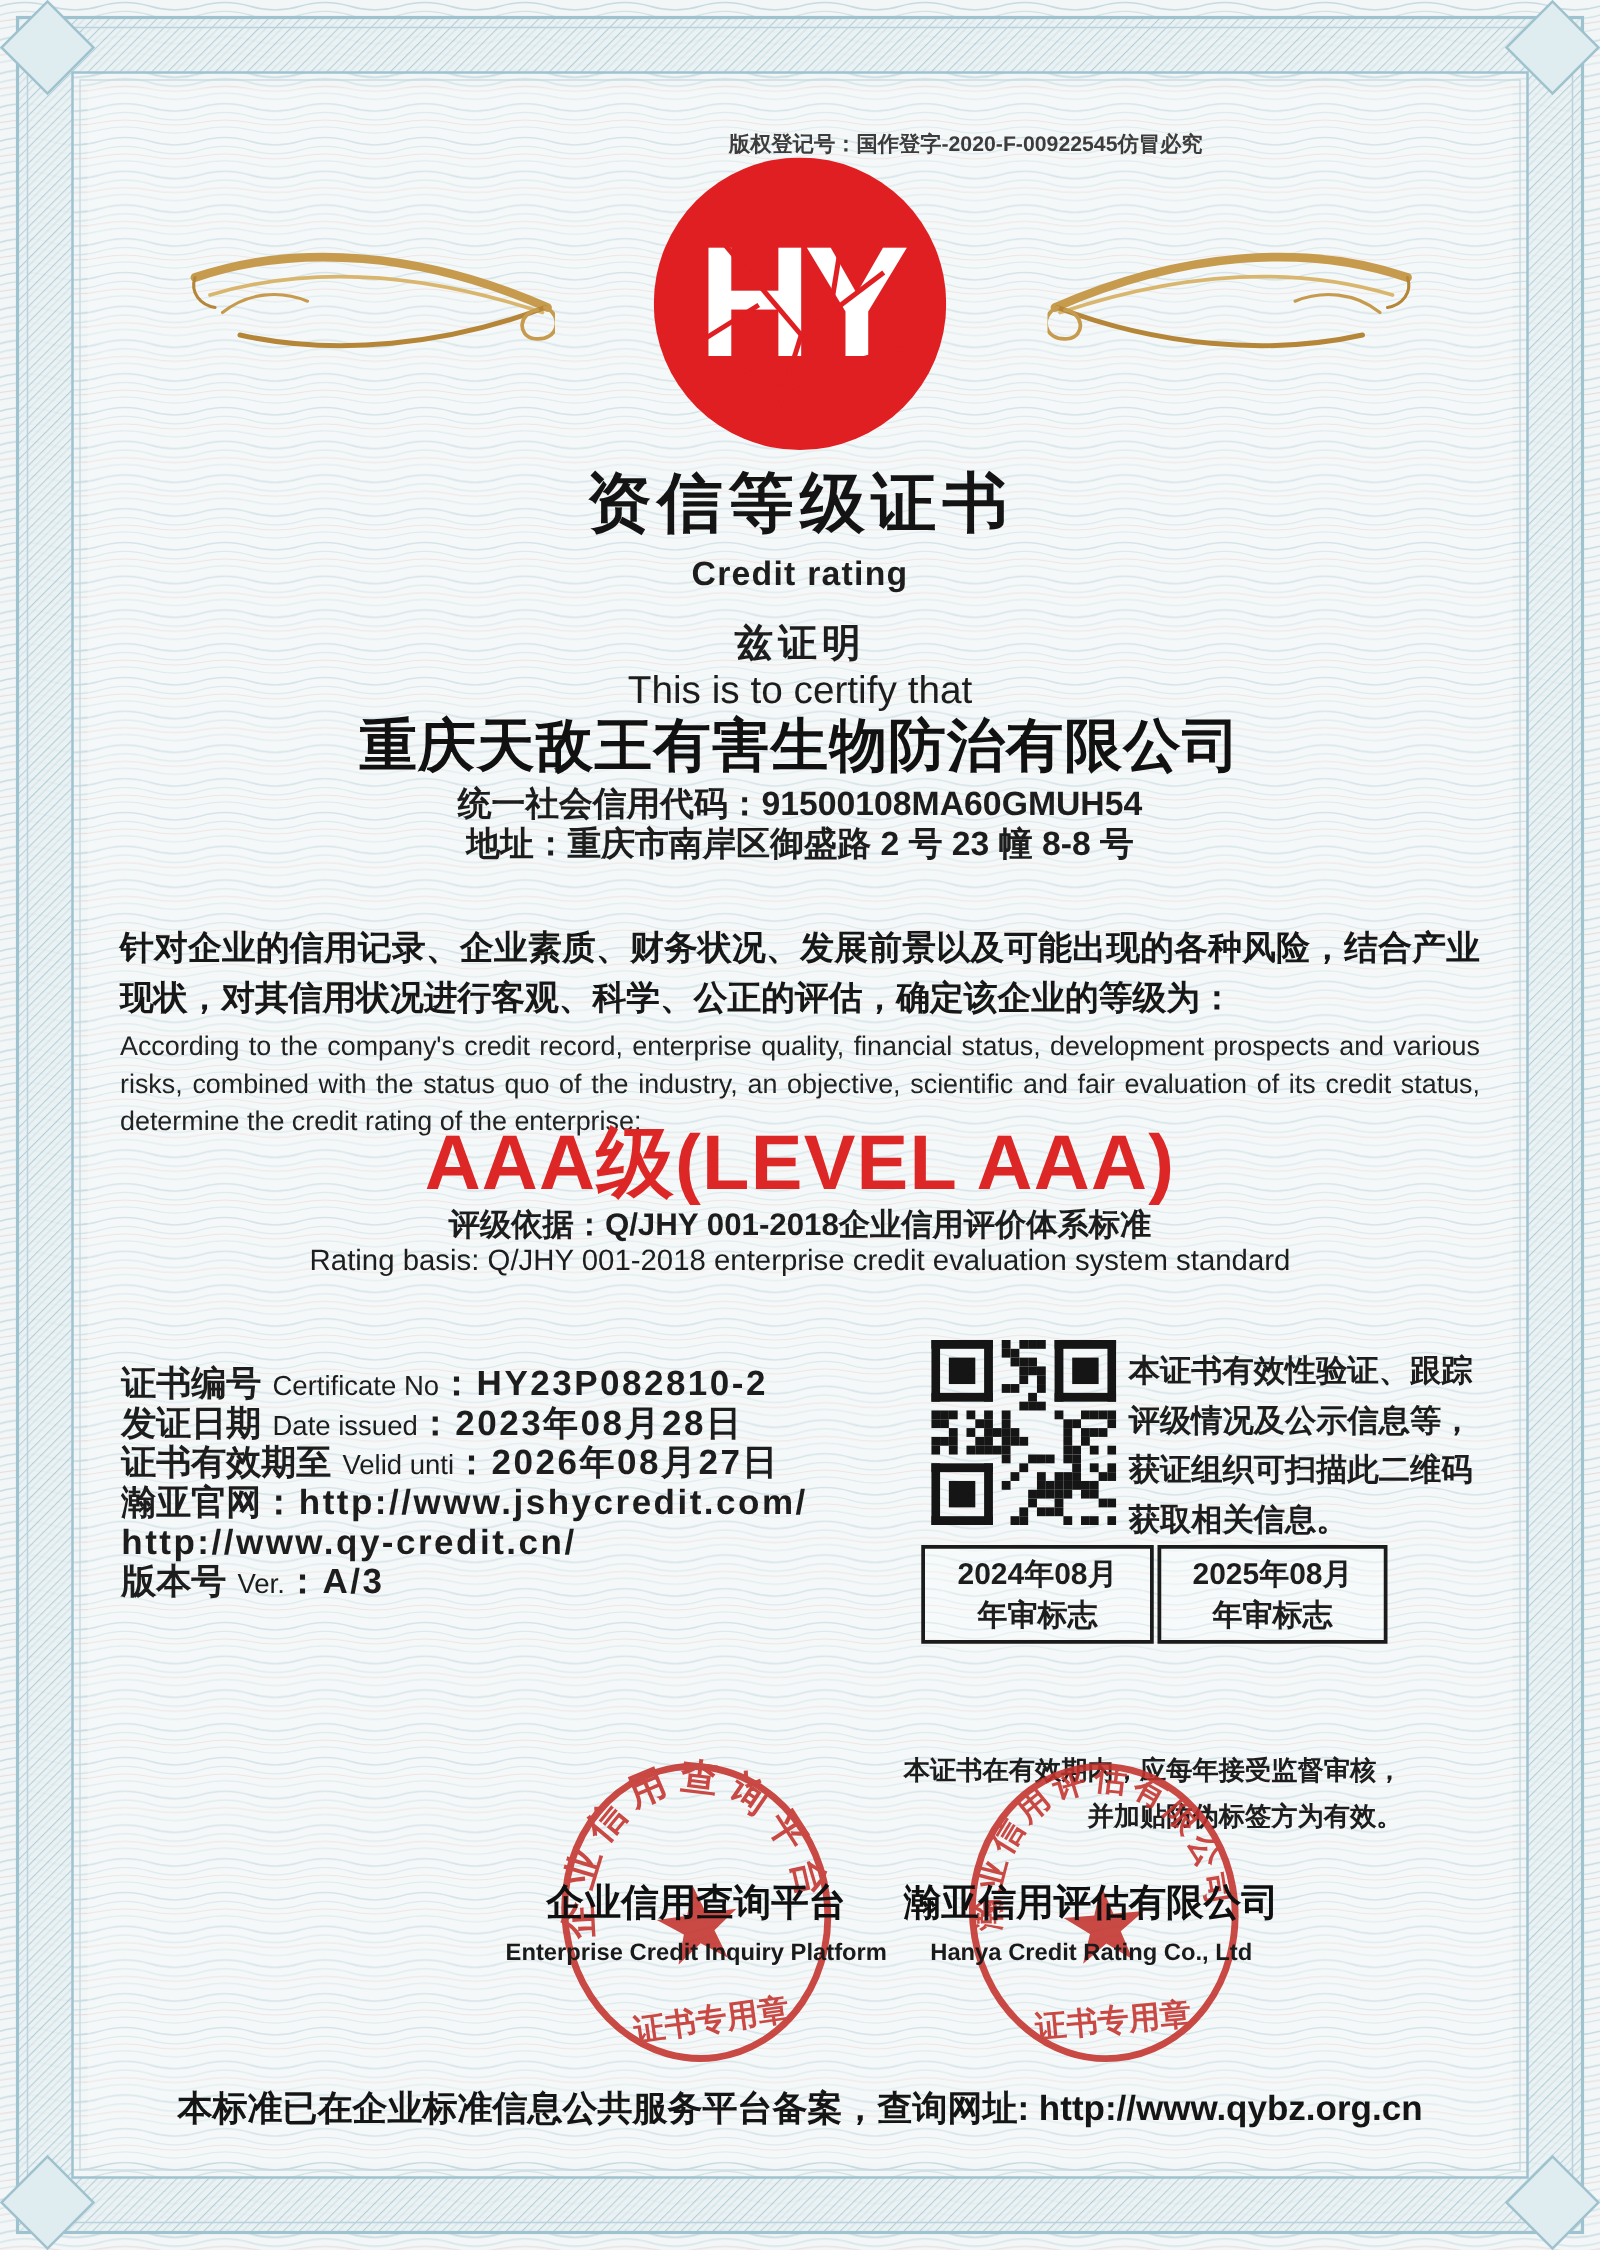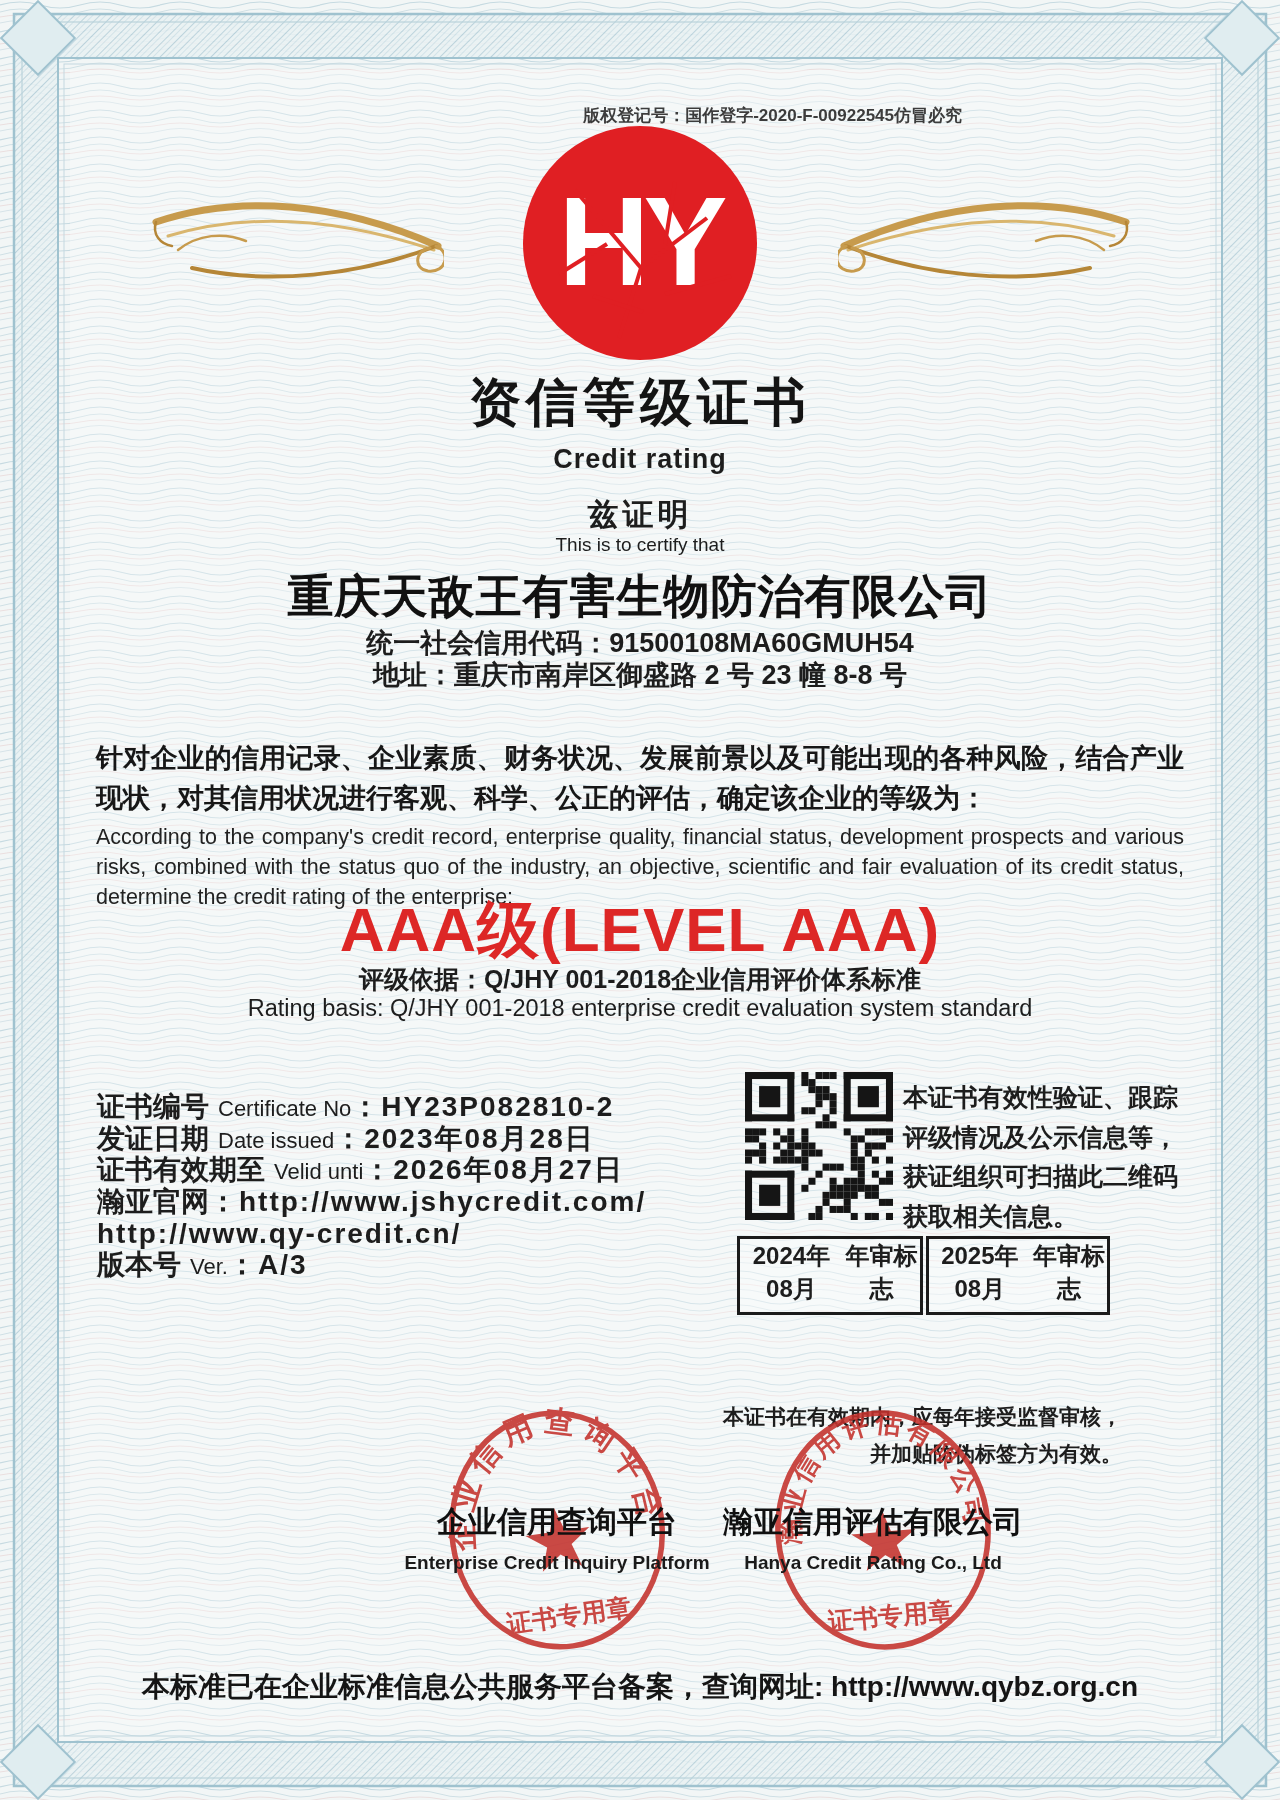--- a/index.html
+++ b/index.html
@@ -12,21 +12,21 @@
   .copyright{top:104px;right:318px;font-size:17px;font-weight:600;color:#3c3c3c;white-space:nowrap;}
 
   .logo{left:523px;top:126px;width:234px;height:234px;}
   .flourish{top:188px;width:296px;height:100px;}
   .flourish.fl-left{left:148px;}
   .flourish.fl-right{left:838px;transform:scaleX(-1);}
 
   .title-cn{top:368px;font-size:52px;font-weight:700;letter-spacing:5px;color:#141414;}
   .title-en{top:444px;font-size:27px;font-weight:600;letter-spacing:1px;}
   .certify-cn{top:494px;font-size:31px;font-weight:600;letter-spacing:4px;}
-  .certify-en{top:534px;font-size:19px;font-weight:500;}
+  .certify-en{top:534px;font-size:31px;font-weight:500;}
   .company{top:566px;font-size:46px;font-weight:800;letter-spacing:1px;color:#111;}
   .code-line{top:625px;font-size:27px;font-weight:600;}
   .addr-line{top:657px;font-size:27px;font-weight:600;}
 
   .paragraphs{left:96px;top:738px;width:1088px;}
   .para-cn{font-size:27px;line-height:40px;font-weight:600;text-align:justify;color:#171717;}
   .para-en{margin-top:4px;font-size:21.5px;line-height:30px;font-weight:500;text-align:justify;color:#222;}
 
   .rating{top:888px;font-size:62px;font-weight:800;letter-spacing:1px;}
   .basis-cn{top:963px;font-size:25px;font-weight:600;}
@@ -37,21 +37,21 @@
   .dl-cn{font-size:28px;font-weight:600;}
   .dl-en{font-size:22px;font-weight:500;margin-left:9px;}
   .dl-en:empty{margin-left:0;}
   .dl-val{font-size:28px;font-weight:600;letter-spacing:2px;}
 
   .qr{left:745px;top:1072px;width:148px;height:148px;}
   .qr-note{left:903px;top:1078px;width:300px;}
   .qr-note div{font-size:25px;line-height:39.5px;font-weight:600;white-space:nowrap;}
 
   .badge{top:1236px;height:79px;border:3px solid #1b1b1b;box-sizing:border-box;
-         display:flex;flex-direction:row;justify-content:center;text-align:center;background:rgba(255,255,255,0.25);}
+         display:flex;flex-direction:column;justify-content:center;text-align:center;background:rgba(255,255,255,0.25);}
   .badge-1{left:737px;width:186px;}
   .badge-2{left:926px;width:184px;}
   .badge div{font-size:24px;font-weight:600;line-height:33px;}
 
   .renewal{top:1398px;right:158px;width:620px;text-align:right;}
   .renewal div{font-size:21px;line-height:37px;font-weight:600;white-space:nowrap;}
 
   .stamp{top:1405px;width:230px;height:250px;opacity:0.88;}
   .stamp-1{left:442px;}
   .stamp-2{left:768px;}

